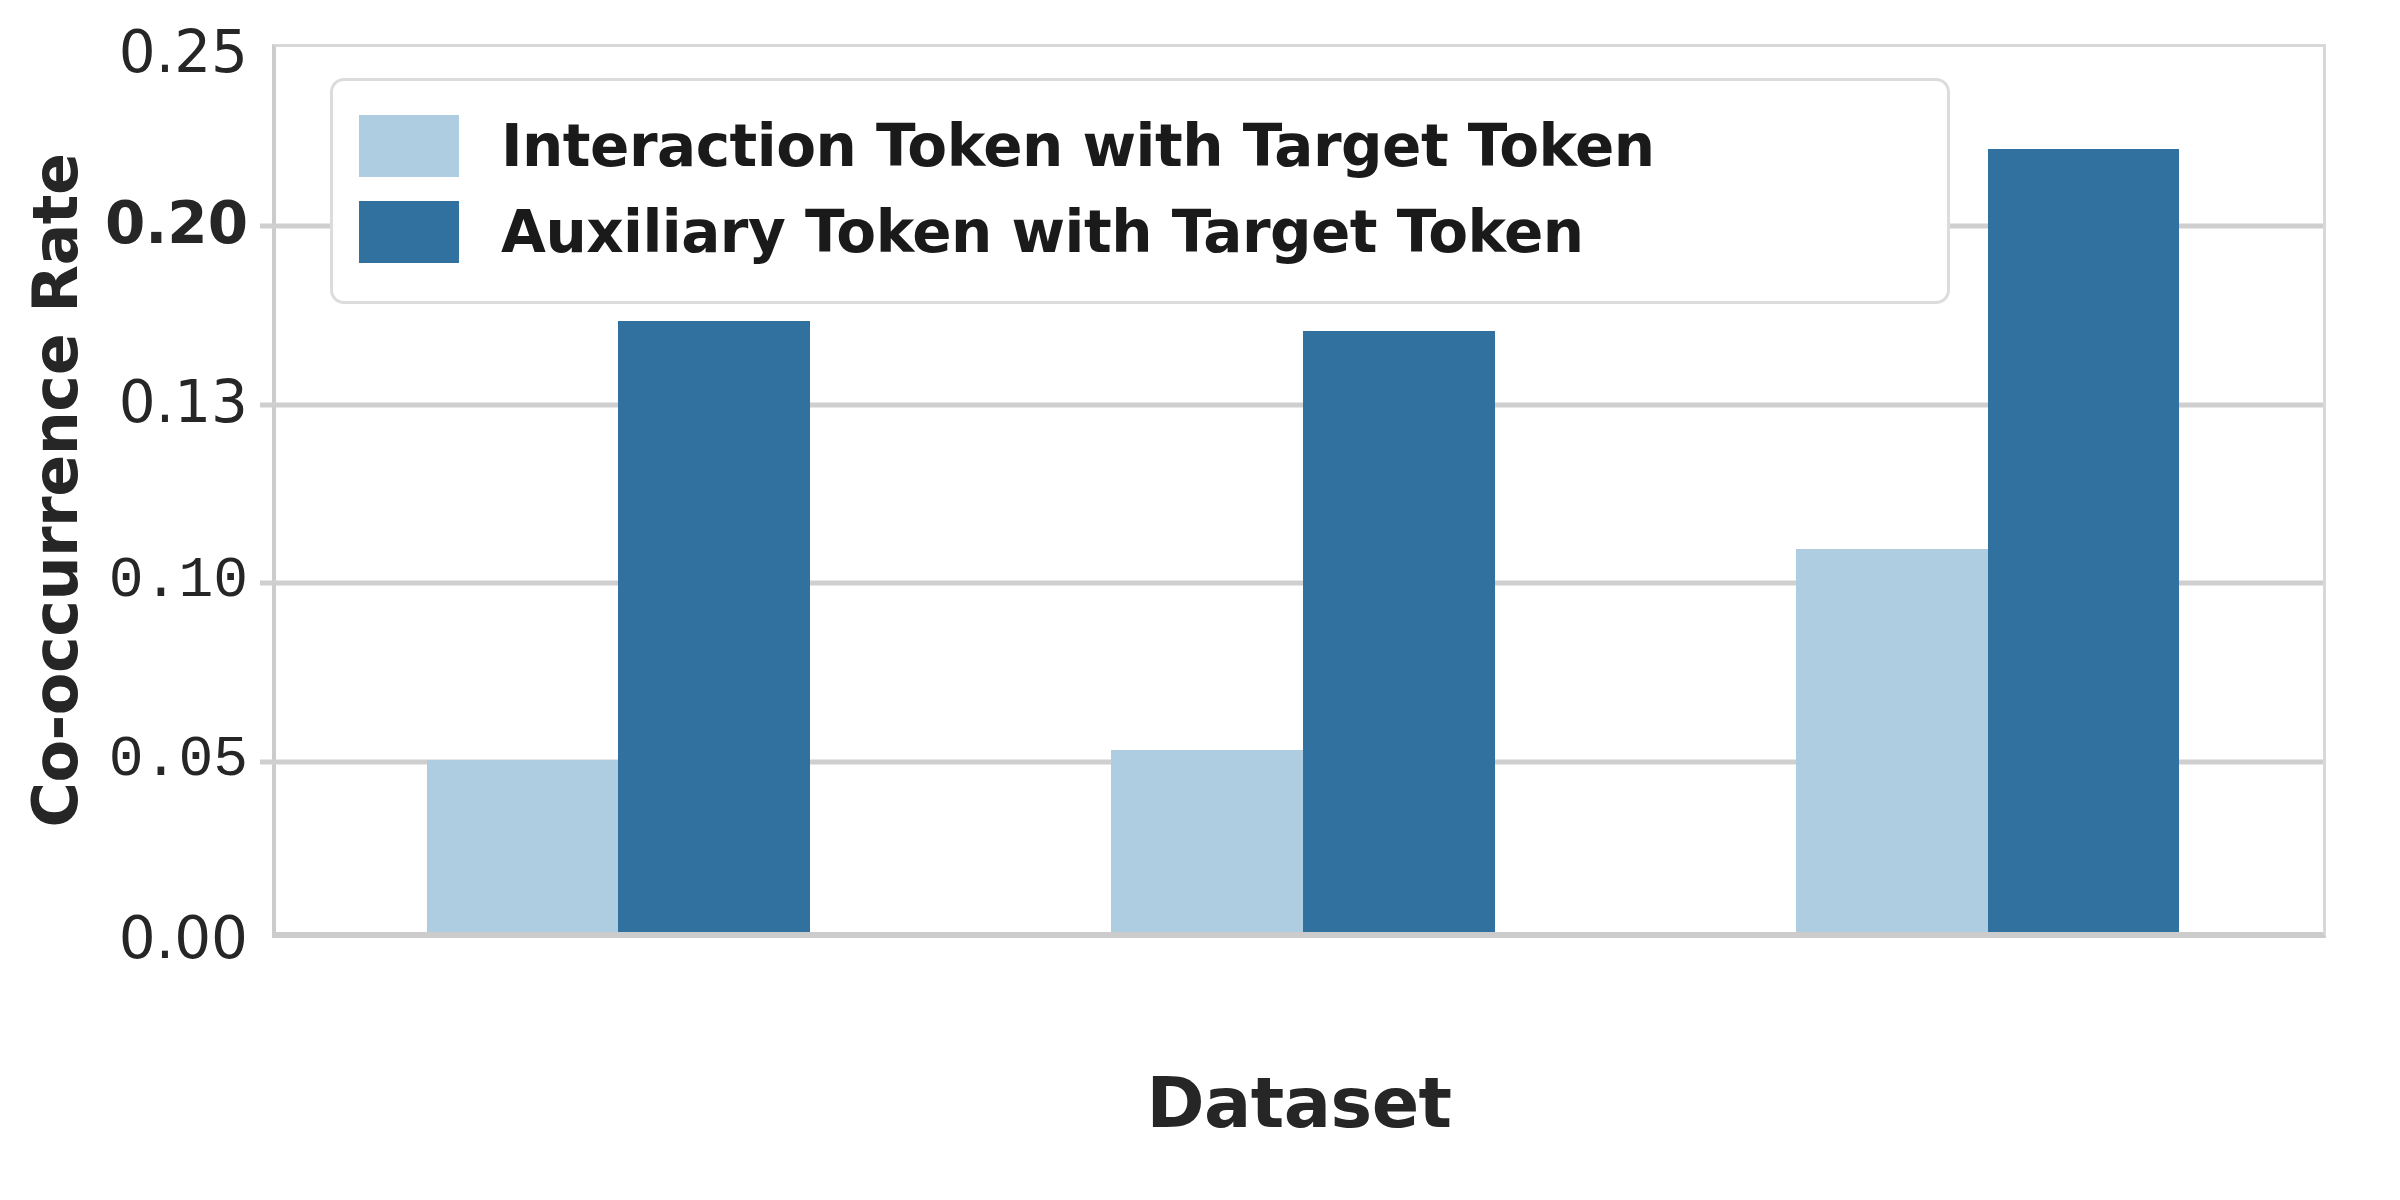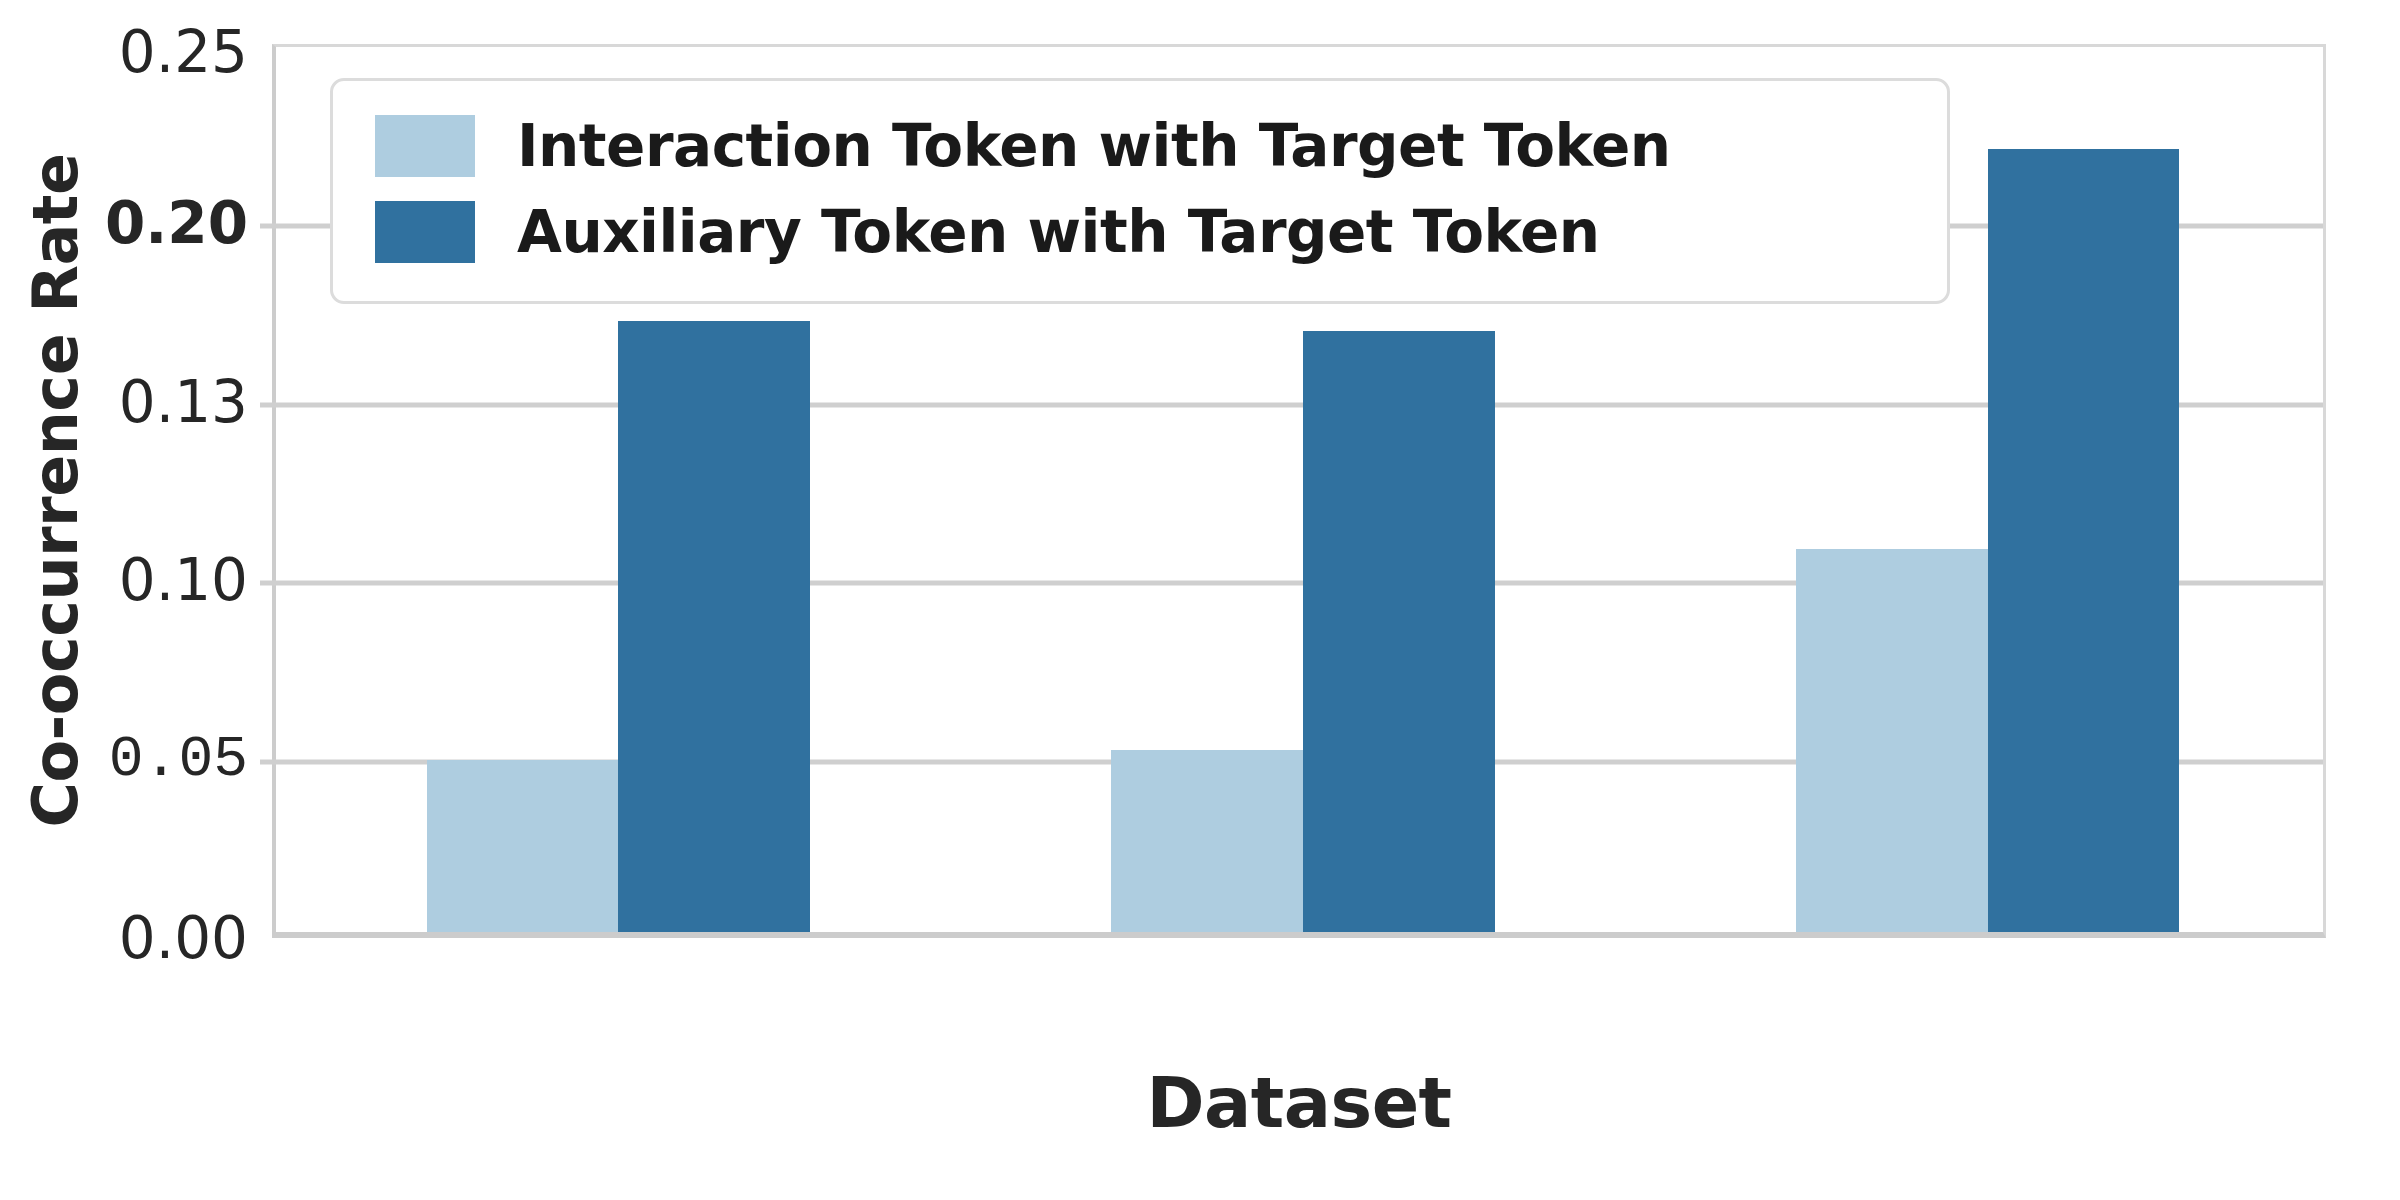--- a/index.html
+++ b/index.html
@@ -128,21 +128,21 @@
     color: #262626;
     letter-spacing: -0.5px;
   }
 
   
   #legend {
     position: absolute;
     left: 330px;
     top: 78px;
     width: 1620px;
-    padding: 22px 26px 26px 42px;
+    padding: 22px 26px 26px 26px;
     box-sizing: border-box;
     background: #ffffff;
     border: 3px solid #dcdcdc;
     border-radius: 14px;
   }
   .legend-row {
     display: flex;
     align-items: center;
     height: 86px;
   }
@@ -165,21 +165,21 @@
 
 <div id="figure">
 
   <div id="ylabel">
     <span>Co-occurrence Rate</span>
   </div>
 
   <div id="ytick-col">
       <div class="ytick" style="top: 894px;">0.00</div>
       <div class="ytick" style="top: 715.2px; font-family: Liberation Mono, monospace;">0.05</div>
-      <div class="ytick" style="top: 536.4px;">0.10</div>
+      <div class="ytick" style="top: 536.4px; font-family: Liberation Mono, monospace;">0.10</div>
       <div class="ytick" style="top: 357.6px;">0.13</div>
       <div class="ytick" style="top: 178.8px; font-weight: bold;">0.20</div>
       <div class="ytick" style="top: 0px; margin-top: 8px;">0.25</div>
     </div>
 
   <div id="plot">
       <div class="gridline" style="top: 715.2px; background: rgb(207, 207, 207);"></div>
       <div class="tickmark" style="top: 715.2px;"></div>
       <div class="gridline" style="top: 536.4px; background: rgb(207, 207, 207);"></div>
       <div class="tickmark" style="top: 536.4px;"></div>

